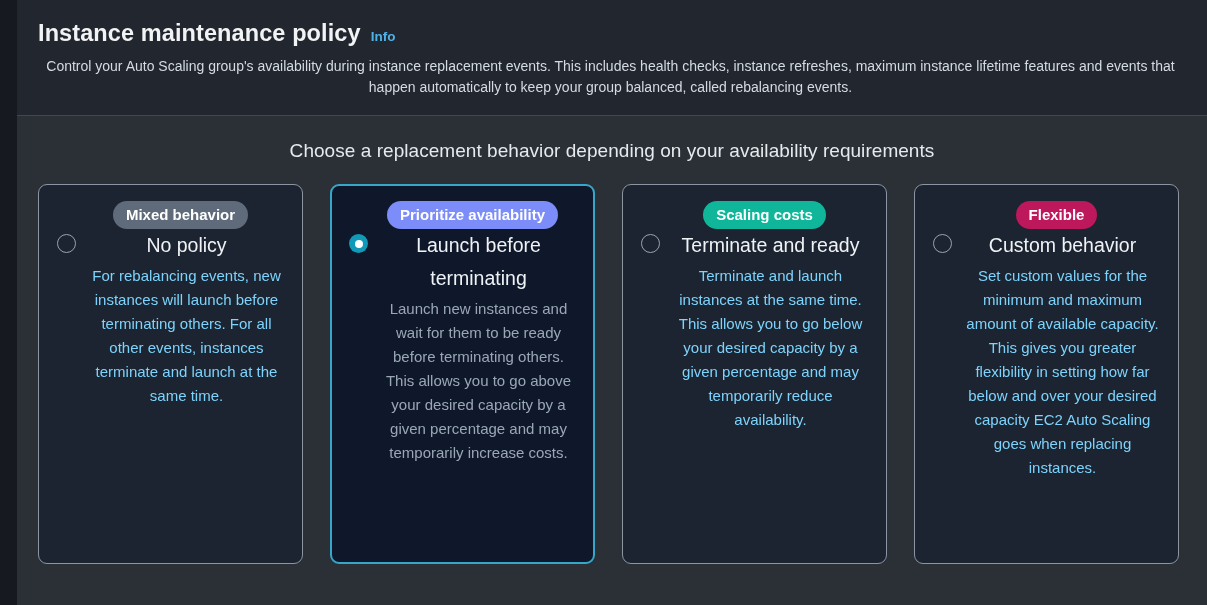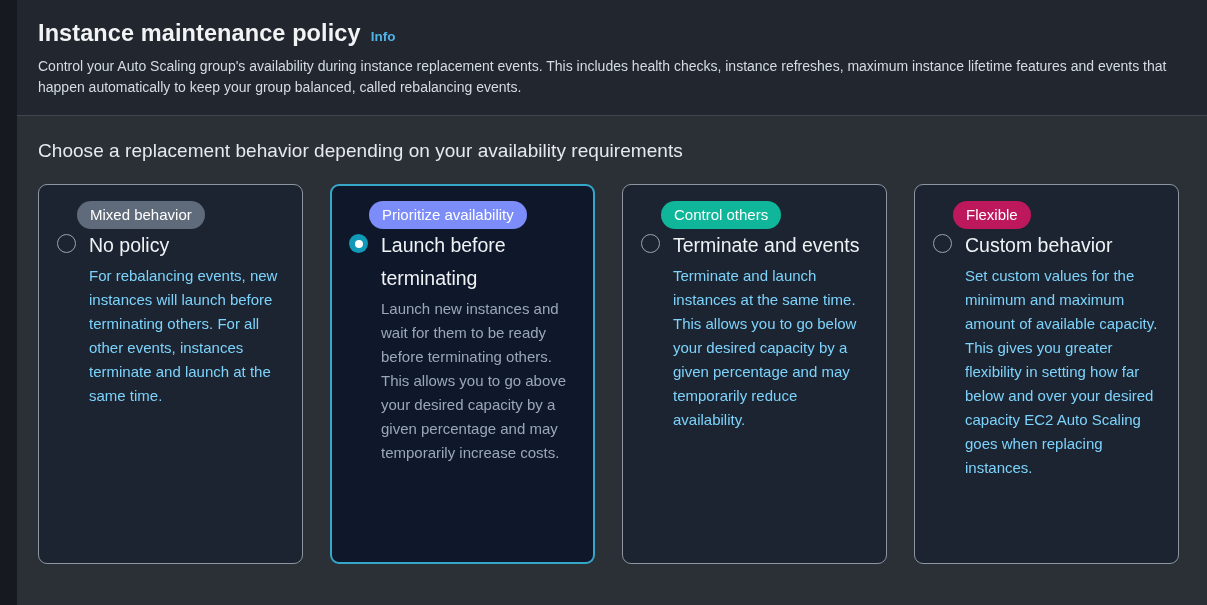--- a/index.html
+++ b/index.html
@@ -22,20 +22,21 @@
     position: absolute;
     left: 0; top: 0;
     width: 17px; height: 605px;
     background: #16191f;
   }
   .panel {
     position: absolute;
     left: 17px; top: 0;
     width: 1190px; height: 605px;
     background: #2b2f36;
+    text-align: center;
   }
   .panel-header {
     background: #22262e;
     padding: 20px 21px 18px 21px;
     border-bottom: 1px solid #414750;
   }
   .title-row {
     display: flex;
     align-items: baseline;
     gap: 10px;
@@ -88,21 +89,21 @@
     border: 2px solid #36a7c9;
     padding: 15px 17px 13px 17px;
   }
   .badge {
     display: inline-block;
     border-radius: 999px;
     padding: 5px 13px 6px 13px;
     font-size: 15px;
     line-height: 1.15;
     color: #ffffff;
-    font-weight: 400;
+    font-weight: 700;
     white-space: nowrap;
   }
   .badge-row { margin-left: 20px; }
   .option-row {
     display: flex;
     align-items: flex-start;
     gap: 13px;
   }
   .radio {
     flex: 0 0 auto;
@@ -186,26 +187,26 @@
             <span class="radio checked"></span>
             <div class="option-texts">
               <div class="option-title">Launch before terminating</div>
               <div class="option-desc">Launch new instances and wait for them to be ready before terminating others. This allows you to go above your desired capacity by a given percentage and may temporarily increase costs.</div>
             </div>
           </div>
         </div>
 
         <div class="card">
           <div class="badge-row">
-            <span class="badge" style="background: rgb(15, 182, 153);">Control others</span>
+            <span class="badge" style="background: rgb(15, 182, 153);">Scaling costs</span>
           </div>
           <div class="option-row">
             <span class="radio"></span>
             <div class="option-texts">
-              <div class="option-title">Terminate and events</div>
+              <div class="option-title">Terminate and ready</div>
               <div class="option-desc">Terminate and launch instances at the same time. This allows you to go below your desired capacity by a given percentage and may temporarily reduce availability.</div>
             </div>
           </div>
         </div>
 
         <div class="card">
           <div class="badge-row">
             <span class="badge" style="background: #be185d;">Flexible</span>
           </div>
           <div class="option-row">

